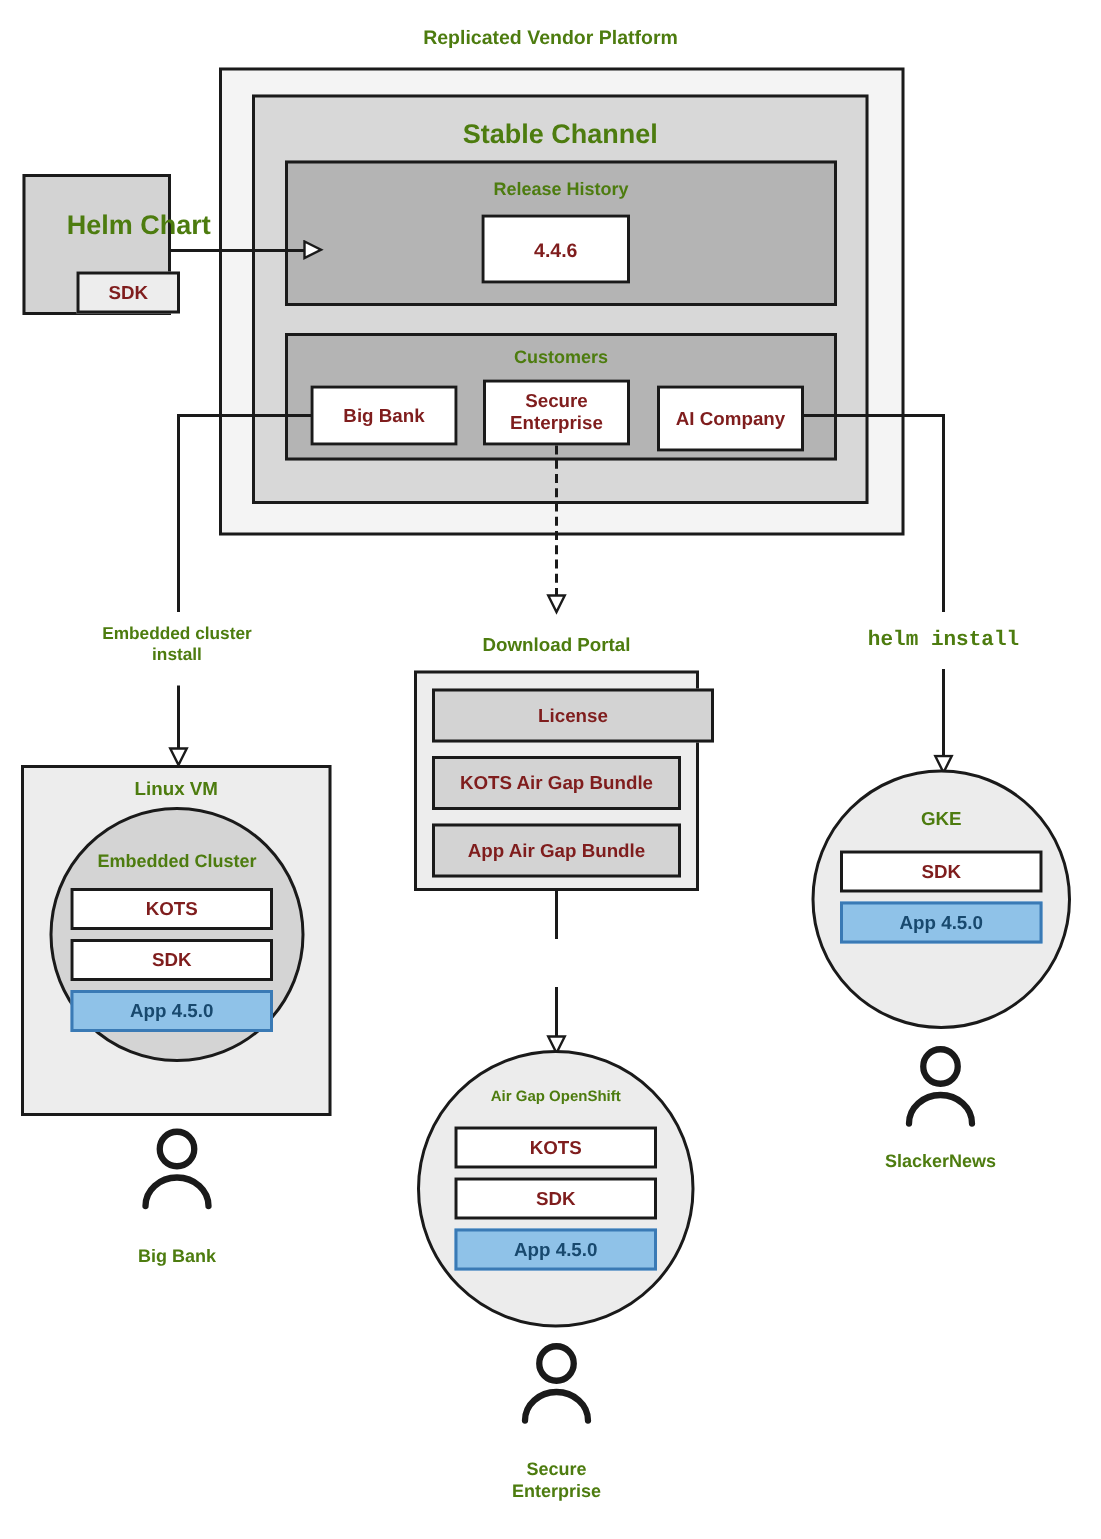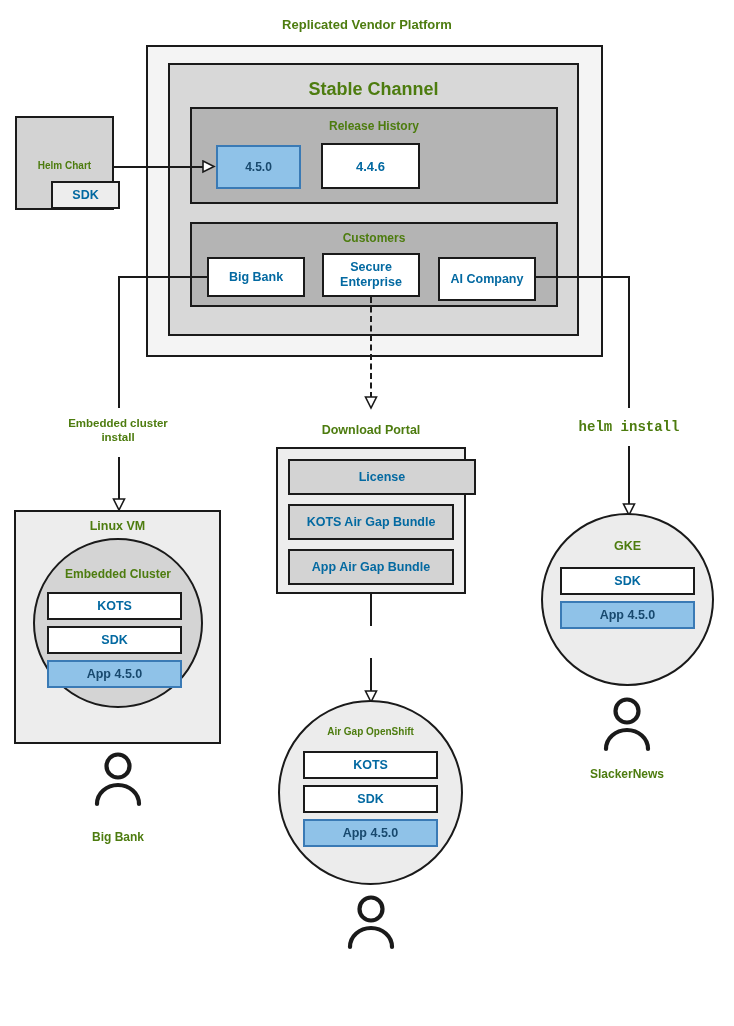--- a/index.html
+++ b/index.html
@@ -34,21 +34,21 @@
     letter-spacing: 0px;
   }
 
   
   .box {
     position: absolute;
     box-sizing: border-box;
     border: 2px solid #1a1a1a;
     display: flex;
     justify-content: center;
-    color: #0369a1;
+    color: #7f1d1d;
     font-weight: bold;
     text-align: center;
   }
   .box.center { align-items: center; }
   .box.top { align-items: flex-start; }
 
   .fill-outer   { background: #f4f4f4; }
   .fill-mid     { background: #d8d8d8; }
   .fill-inner   { background: #b4b4b4; }
   .fill-white   { background: #ffffff; }
@@ -93,36 +93,35 @@
   <div class="lbl" style="left:0; top:17px; width:734px; font-size:13px;">Replicated Vendor Platform</div>
 
   <div class="box top fill-outer" style="left:146px; top:45px; width:457px; height:312px;"></div>
 
   <div class="box top fill-mid" style="left:168px; top:63px; width:411px; height:273px;"></div>
   <div class="lbl" style="left:168px; top:79px; width:411px; font-size:18px;">Stable Channel</div>
 
   <div class="box top fill-inner" style="left:190px; top:107px; width:368px; height:97px;"></div>
   <div class="lbl" style="left:190px; top:119px; width:368px; font-size:12px;">Release History</div>
 
-  <div class="box center blue" style="left:216px; top:145px; width:85px; height:44px; font-size:12px;">4.5.0</div>
 
   <div class="box center fill-white" style="left:321px; top:143px; width:99px; height:46px; font-size:13px;">4.4.6</div>
 
   <div class="box top fill-inner" style="left:190px; top:222px; width:368px; height:85px;"></div>
   <div class="lbl" style="left:190px; top:231px; width:368px; font-size:12px;">Customers</div>
 
   <div class="box center fill-white" style="left:207px; top:257px; width:98px; height:40px; font-size:12.5px;">Big Bank</div>
 
   <div class="box center fill-white" style="left:322px; top:253px; width:98px; height:44px; font-size:12.5px; line-height:1.2;">Secure
 Enterprise</div>
 
   <div class="box center fill-white" style="left:438px; top:257px; width:98px; height:44px; font-size:12.5px;">AI Company</div>
 
   <div class="box top fill-gray" style="left:15px; top:116px; width:99px; height:94px;"></div>
-  <div class="lbl" style="left:15px; top:160px; width:99px; font-size:10px;">Helm Chart</div>
+  <div class="lbl" style="left:15px; top:140px; width:99px; font-size:18px;padding-left:28px;">Helm Chart</div>
   <div class="box center fill-light" style="left:51px; top:181px; width:69px; height:28px; font-size:12.5px;">SDK</div>
 
   <div class="ln h" style="left:114px; top:166px; width:94px;"></div>
   <svg class="arrow" width="14" height="14" viewBox="0 0 14 14" style="left:202px; top:160px;">
     <path d="M1 1 L12 6.5 L1 12 Z" fill="#ffffff" stroke="#1a1a1a" stroke-width="1.6"></path>
   </svg>
 
   <div class="ln h" style="left:118px; top:276px; width:90px;"></div>
   <div class="ln v" style="left:118px; top:276px; height:132px;"></div>
   <div class="lbl" style="left:38px; top:416px; width:160px; font-size:11.5px;">Embedded cluster
@@ -166,20 +165,22 @@
   <div class="box top fill-circle circle" style="left:278px; top:700px; width:185px; height:185px;"></div>
   <div class="lbl" style="left:278px; top:726px; width:185px; font-size:10px;">Air Gap OpenShift</div>
   <div class="box center fill-white" style="left:303px; top:751px; width:135px; height:28px; font-size:12.5px;">KOTS</div>
   <div class="box center fill-white" style="left:303px; top:785px; width:135px; height:28px; font-size:12.5px;">SDK</div>
   <div class="box center blue" style="left:303px; top:819px; width:135px; height:28px; font-size:12.5px;">App 4.5.0</div>
 
   <svg class="person" width="62" height="62" viewBox="0 0 62 62" style="left:340px; top:895px;">
     <circle cx="31" cy="14" r="11.5" fill="none" stroke="#1a1a1a" stroke-width="4.2"></circle>
     <path d="M10 52 a21 19 0 0 1 42 0" fill="none" stroke="#1a1a1a" stroke-width="4.2" stroke-linecap="round"></path>
   </svg>
+  <div class="lbl" style="left:291px; top:972px; width:160px; font-size:12px;">Secure
+Enterprise</div>
 
   <div class="ln h" style="left:536px; top:276px; width:94px;"></div>
   <div class="ln v" style="left:628px; top:276px; height:132px;"></div>
   <div class="lbl mono" style="left:538px; top:419px; width:182px; font-size:14px;">helm install</div>
   <div class="ln v" style="left:628px; top:446px; height:62px;"></div>
   <svg class="arrow" width="14" height="14" viewBox="0 0 14 14" style="left:622px; top:503px;">
     <path d="M1.5 1 L12.5 1 L7 12 Z" fill="#ffffff" stroke="#1a1a1a" stroke-width="1.6"></path>
   </svg>
 
   <div class="box top fill-circle circle" style="left:541px; top:513px; width:173px; height:173px;"></div>

